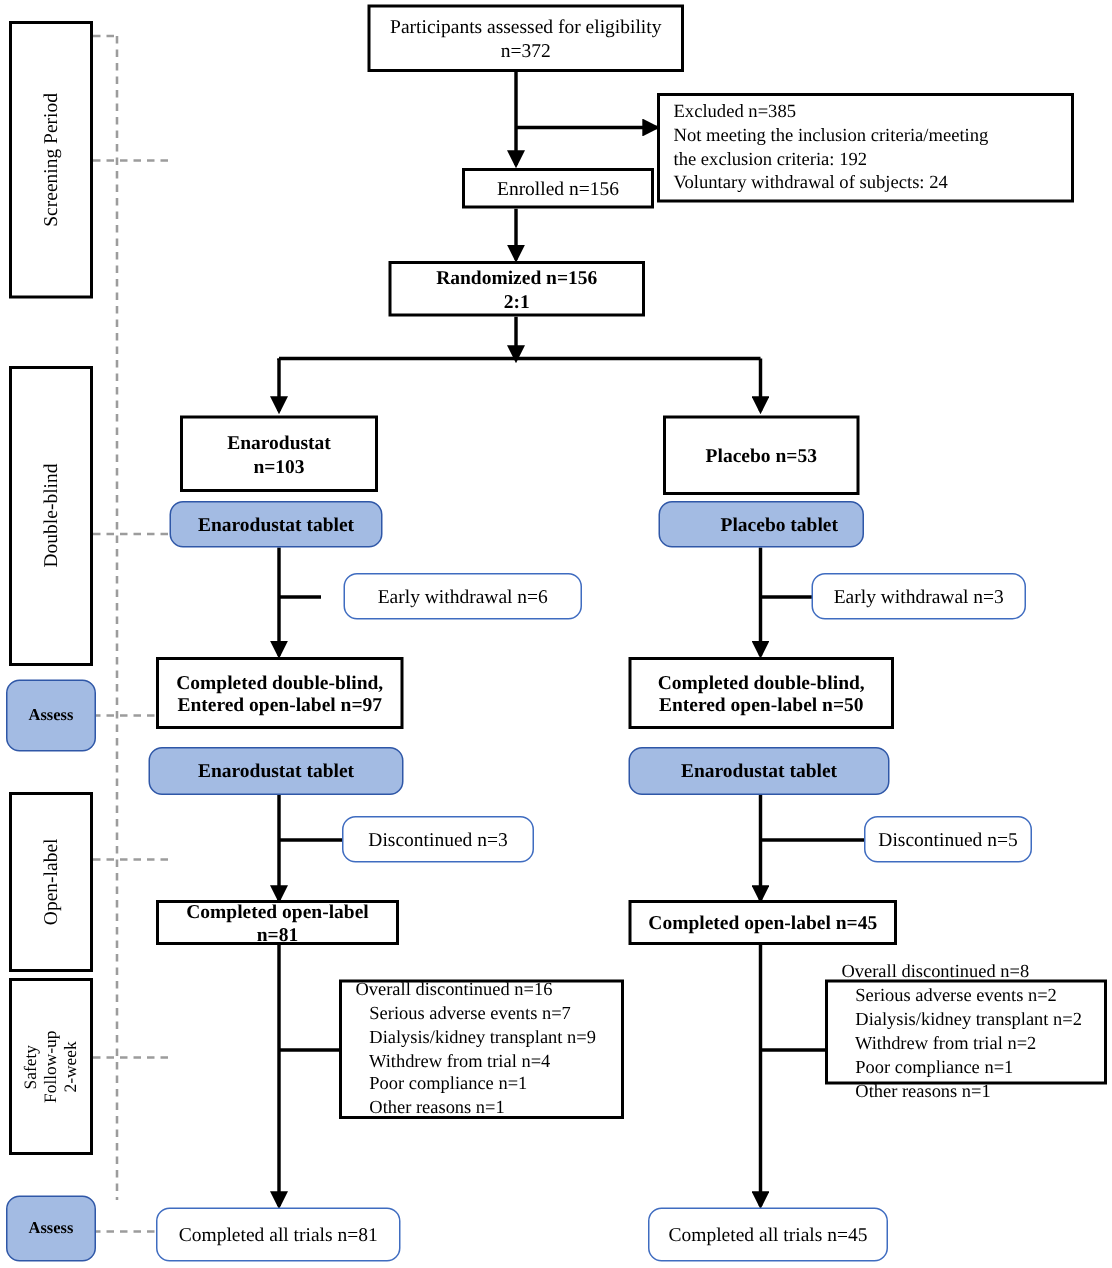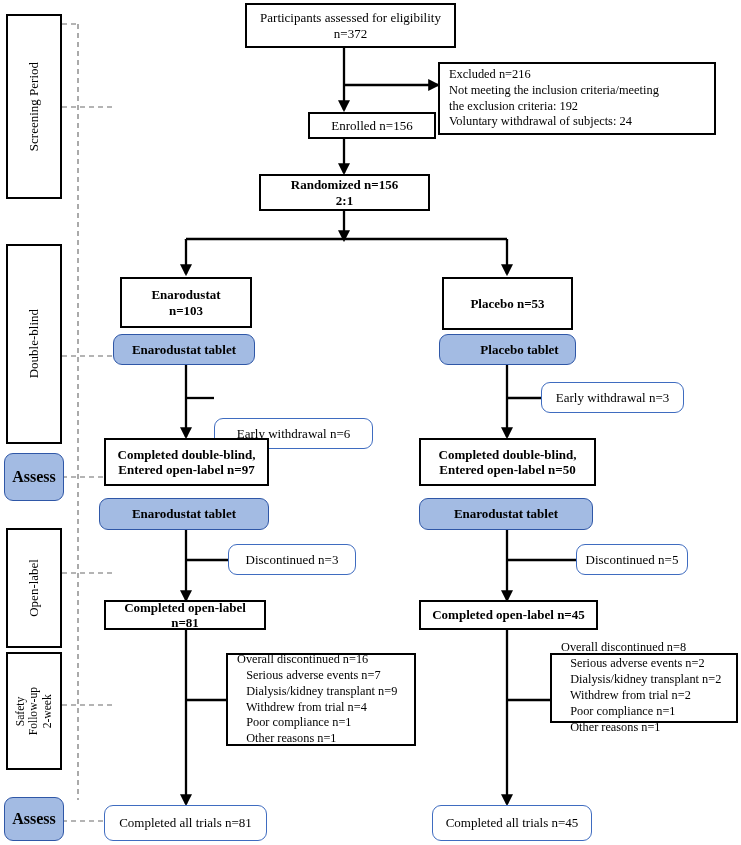--- a/index.html
+++ b/index.html
@@ -9,21 +9,21 @@
   .box{position:absolute;box-sizing:border-box;display:flex;align-items:center;
        justify-content:center;text-align:center;background:#ffffff;}
   .blackbox{border:2px solid #000000;}
   .bluebox{border:1.6px solid #3f6cc0;border-radius:9px;background:#ffffff;}
   .fillbox{border:1.4px solid #2f57a7;border-radius:9px;background:#a3bbe3;}
   .txt{line-height:1.16;padding:0 4px;white-space:pre-line;}
   .b{font-weight:bold;}
   .left{justify-content:flex-start;text-align:left;}
   .vert{writing-mode:vertical-rl;transform:rotate(180deg);white-space:pre-line;
         line-height:1.15;}
-  .sz14{font-size:16px;}
+  .sz14{font-size:11px;}
   .sz13{font-size:13px;font-family:Liberation Serif, serif;}
   .sz12{font-size:12.4px;}
   .sz115{font-size:11.6px;}
   .listtxt{font-size:12.3px;line-height:1.30;white-space:pre;padding-left:9px;}
 </style>
 </head>
 <body>
 
 <svg id="chart" viewBox="0 0 741 845">
   <defs>
@@ -95,21 +95,21 @@
 <div class="box fillbox" style="left:4px;top:797px;width:60px;height:44px;">
   <span class="txt b sz14">Assess</span>
 </div>
 
 <div class="box blackbox" style="left:245px;top:3px;width:211px;height:45px;">
   <span class="txt sz13">Participants assessed for eligibility
 n=372</span>
 </div>
 
 <div class="box blackbox left" style="left:438px;top:62px;width:278px;height:73px;">
-  <span class="txt sz12" style="padding-left:9px;line-height:1.28;">Excluded n=216
+  <span class="txt sz12" style="padding-left:9px;line-height:1.28;">Excluded n=385
 Not meeting the inclusion criteria/meeting
 the exclusion criteria: 192
 Voluntary withdrawal of subjects: 24</span>
 </div>
 
 <div class="box blackbox" style="left:280px;top:112px;width:128px;height:27px;margin-left:28px;">
   <span class="txt sz13">Enrolled n=156</span>
 </div>
 
 <div class="box blackbox" style="left:259px;top:174px;width:171px;height:37px;text-align:center;">
@@ -119,21 +119,21 @@
 
 <div class="box blackbox" style="left:120px;top:277px;width:132px;height:51px;">
   <span class="txt b sz13">Enarodustat
 n=103</span>
 </div>
 
 <div class="box fillbox" style="left:113px;top:334px;width:142px;height:31px;">
   <span class="txt b sz13">Enarodustat tablet</span>
 </div>
 
-<div class="box bluebox" style="left:214px;top:382px;width:159px;height:31px;margin-top:36px;">
+<div class="box bluebox" style="left:229px;top:382px;width:159px;height:31px;">
   <span class="txt sz13">Early withdrawal n=6</span>
 </div>
 
 <div class="box blackbox" style="left:104px;top:438px;width:165px;height:48px;">
   <span class="txt b sz13">Completed double-blind,
 Entered open-label n=97</span>
 </div>
 
 <div class="box fillbox" style="left:99px;top:498px;width:170px;height:32px;">
   <span class="txt b sz13">Enarodustat tablet</span>

